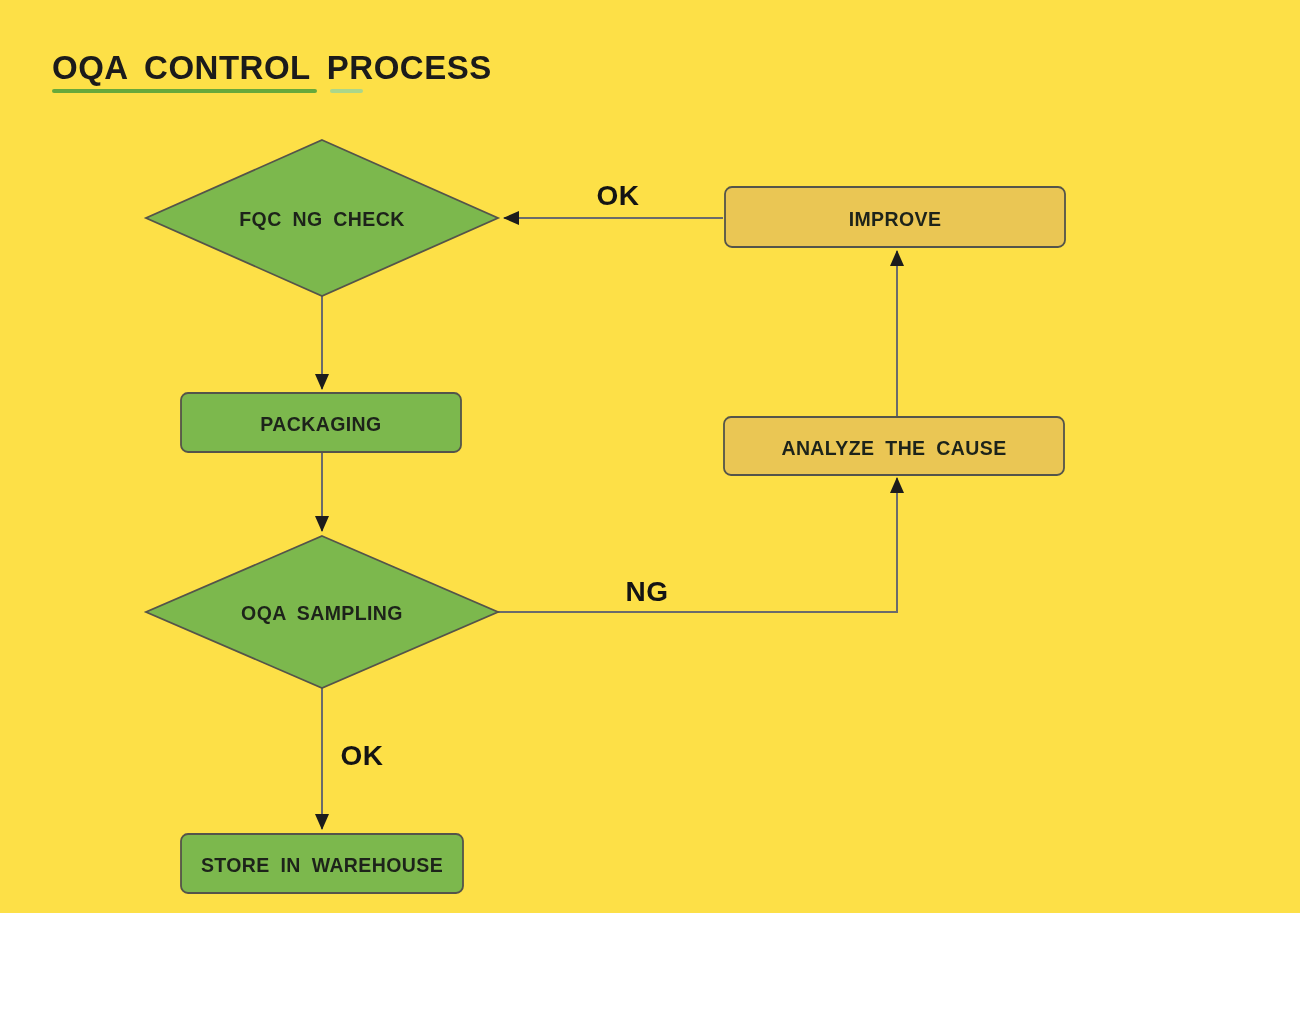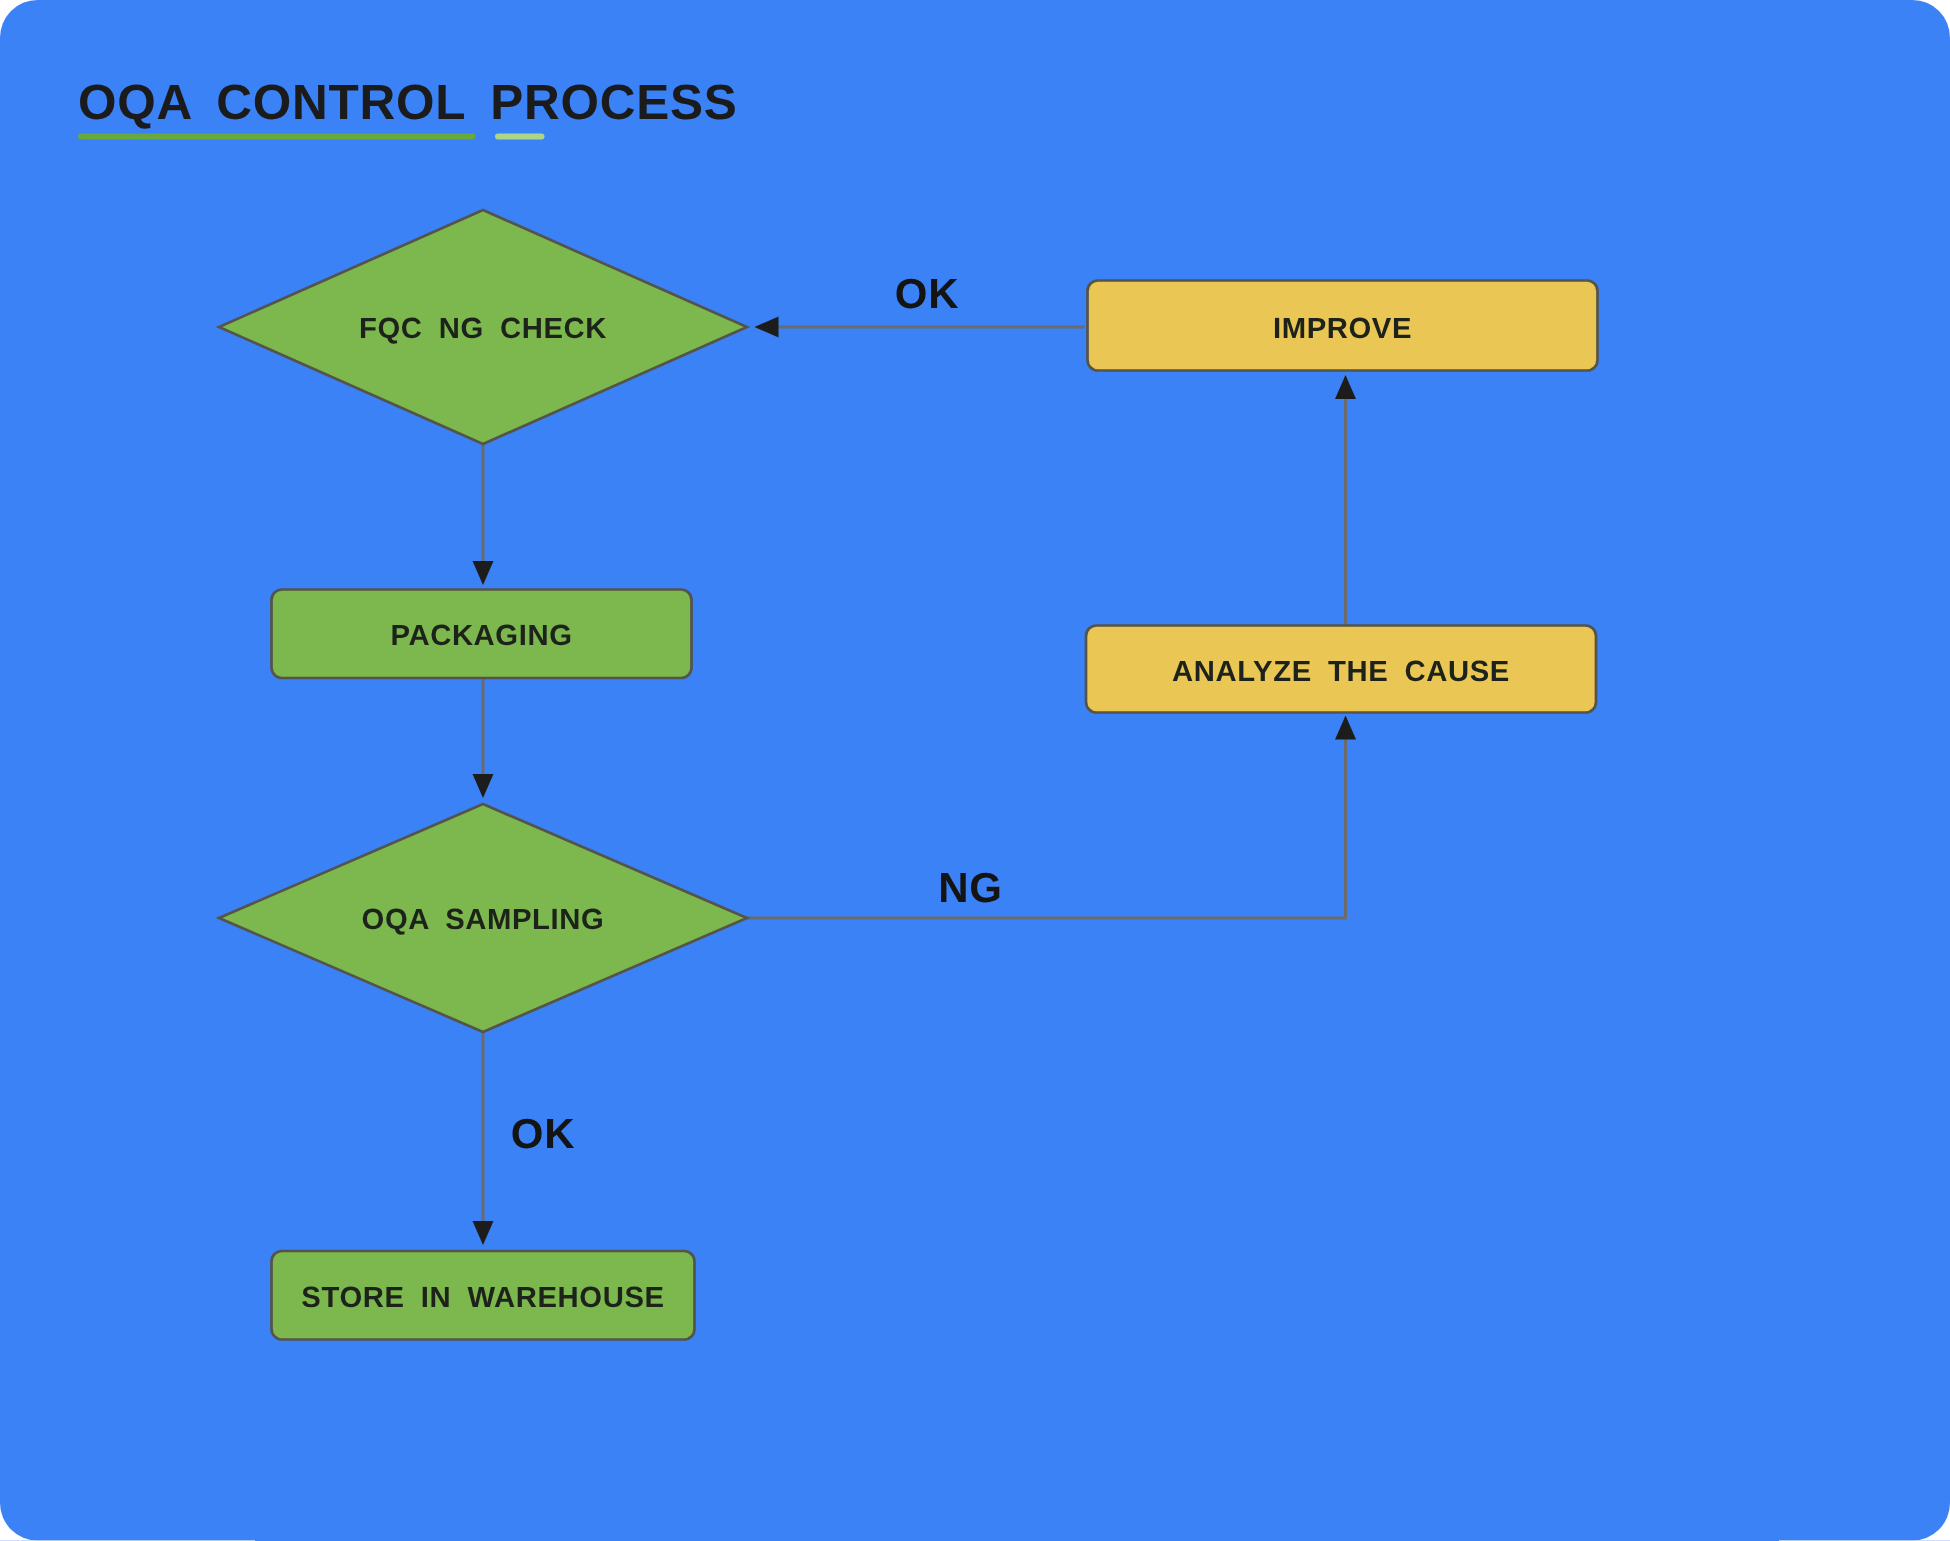--- a/index.html
+++ b/index.html
@@ -4,24 +4,23 @@
 <style>
   html, body {
     margin: 0;
     padding: 0;
     background: #ffffff;
     font-family: "Liberation Sans", sans-serif;
   }
   .canvas {
     position: relative;
     width: 1300px;
-    height: 1027px;
-    background: #3b82f6;
+    height: 913px;
+    background: #fde047;
     overflow: hidden;
-    border-radius: 25px;
   }
   svg { position: absolute; top: 0; left: 0; }
 
   .title-text {
     font-family: "Liberation Sans", sans-serif;
     font-size: 33px;
     font-weight: 600;
     fill: #1b1b1b;
     letter-spacing: 0.5px;
     word-spacing: 7px;

